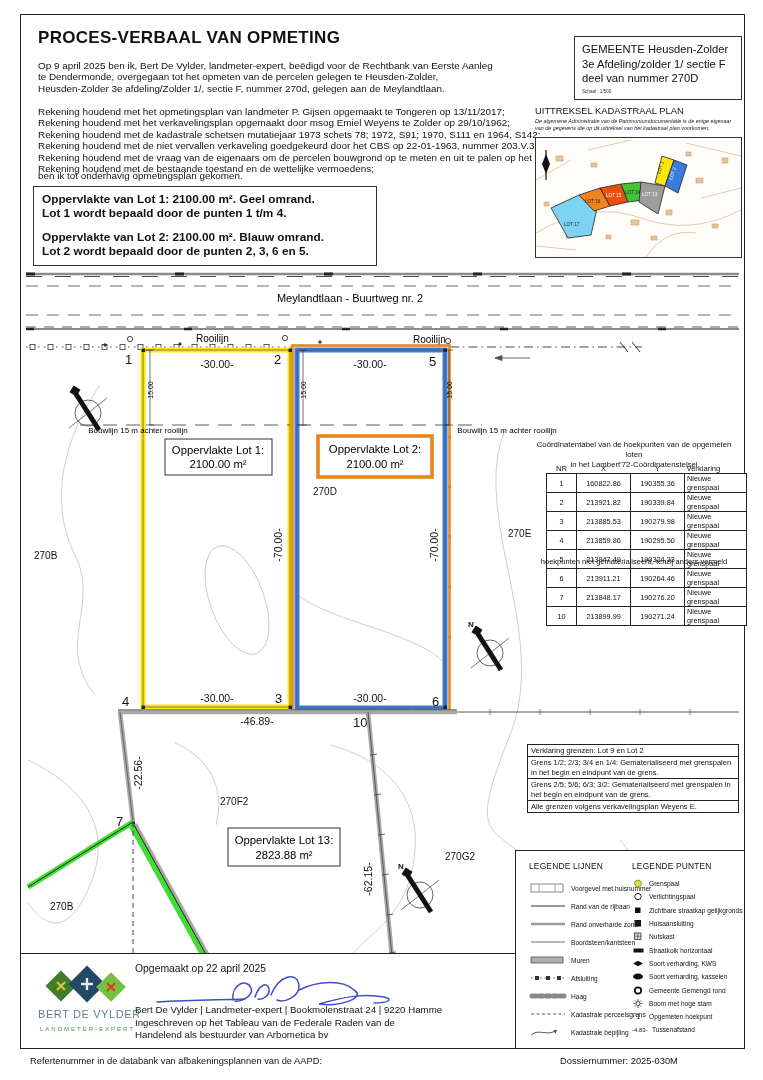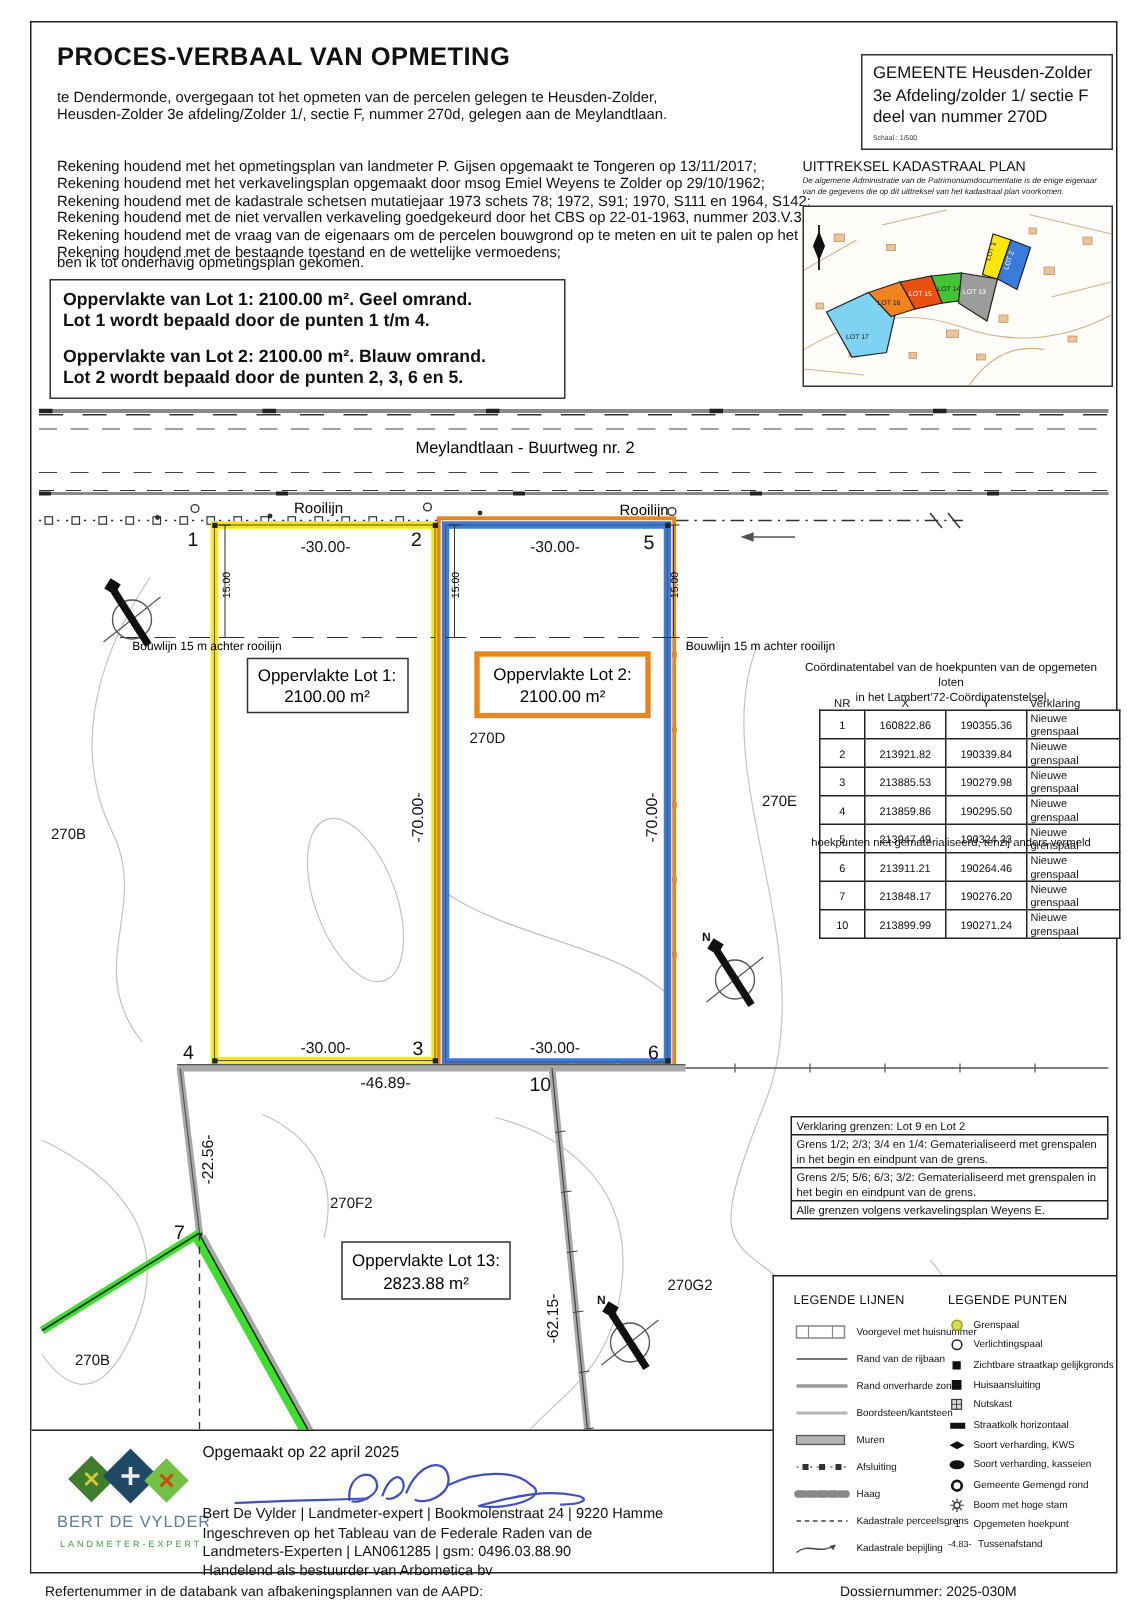--- a/index.html
+++ b/index.html
@@ -30,20 +30,21 @@
 </head>
 <body>
 
 <div id="page">
 
   <div id="frame" class="abs"></div>
 
   <div class="abs h-title nw" style="left:38px;top:28px;">PROCES-VERBAAL VAN OPMETING</div>
 
   <div class="abs para" style="left:38px;top:60px;">
+    <div class="nw">Op 9 april 2025 ben ik, Bert De Vylder, landmeter-expert, beëdigd voor de Rechtbank van Eerste Aanleg</div>
     <div class="nw">te Dendermonde, overgegaan tot het opmeten van de percelen gelegen te Heusden-Zolder,</div>
     <div class="nw">Heusden-Zolder 3e afdeling/Zolder 1/, sectie F, nummer 270d, gelegen aan de Meylandtlaan.</div>
   </div>
 
   <div class="abs para" style="left:38px;top:106px;">
     <div class="nw">Rekening houdend met het opmetingsplan van landmeter P. Gijsen opgemaakt te Tongeren op 13/11/2017;</div>
     <div class="nw">Rekening houdend met het verkavelingsplan opgemaakt door msog Emiel Weyens te Zolder op 29/10/1962;</div>
     <div class="nw">Rekening houdend met de kadastrale schetsen mutatiejaar 1973 schets 78; 1972, S91; 1970, S111 en 1964, S142;</div>
     <div class="nw">Rekening houdend met de niet vervallen verkaveling goedgekeurd door het CBS op 22-01-1963, nummer 203.V.32;</div>
     <div class="nw">Rekening houdend met de vraag van de eigenaars om de percelen bouwgrond op te meten en uit te palen op het terrein;</div>
@@ -585,21 +586,20 @@
         <path d="M 84,30 C 82,14 98,8 102,18 C 105,26 92,32 86,31"></path>
         <path d="M 106,27 C 110,15 118,11 120,19 C 121,26 113,30 109,29"></path>
         <path d="M 122,25 C 130,5 148,1 150,15 C 151,27 135,33 128,30"></path>
         <path d="M 150,20 C 170,10 195,10 205,20 C 218,28 190,37 170,34 C 195,27 215,23 235,27 C 245,29 240,33 225,33"></path>
       </g>
     </svg>
 
     <div class="abs contact" style="left:114px;top:50px;">
       <div class="nw">Bert De Vylder | Landmeter-expert | Bookmolenstraat 24 | 9220 Hamme</div>
       <div class="nw">Ingeschreven op het Tableau van de Federale Raden van de</div>
-      <div class="nw">Landmeters-Experten | LAN061285 | gsm: 0496.03.88.90</div>
       <div class="nw">Handelend als bestuurder van Arbometica bv</div>
     </div>
   </div>
 
   <div class="abs footer-t nw" style="left:30px;top:1056px;">Refertenummer in de databank van afbakeningsplannen van de AAPD:</div>
   <div class="abs footer-t nw" style="left:560px;top:1056px;">Dossiernummer: 2025-030M</div>
 
 </div>
 
 </body></html>

